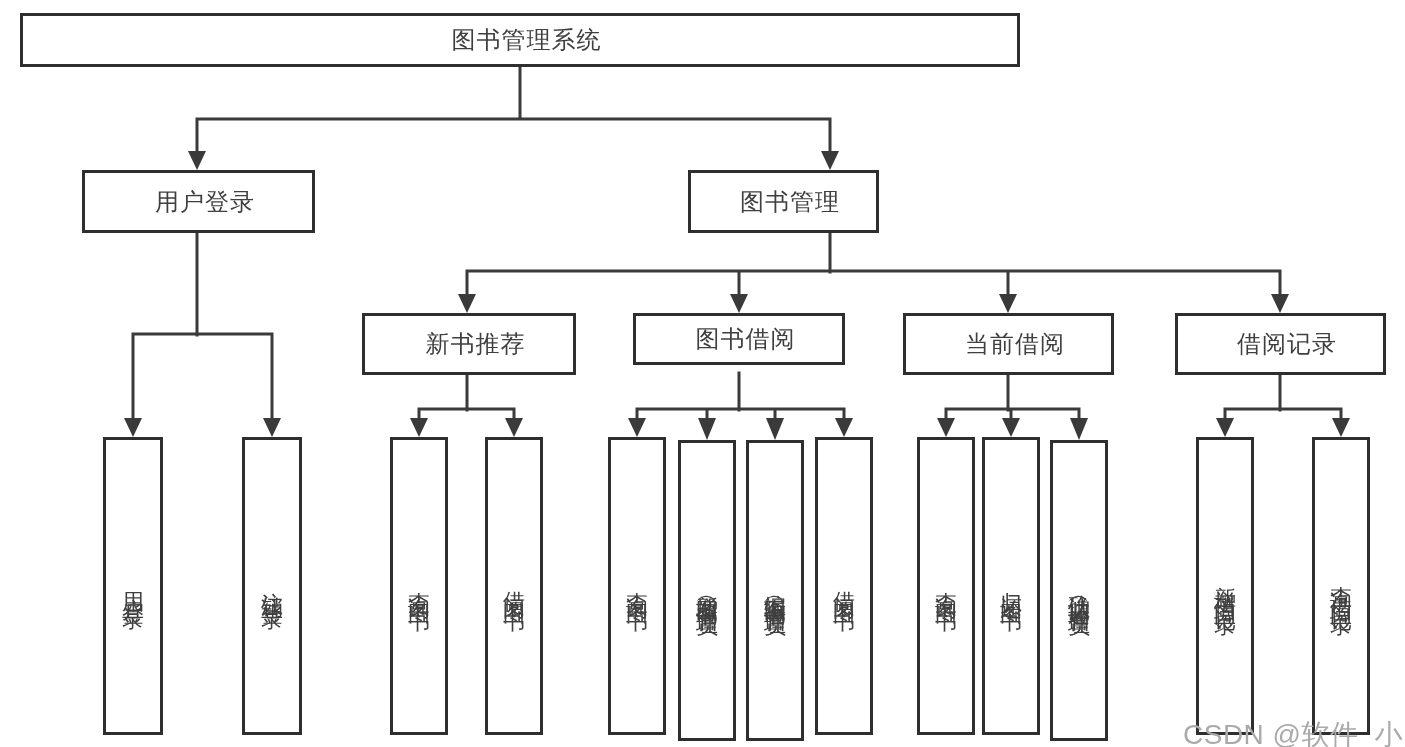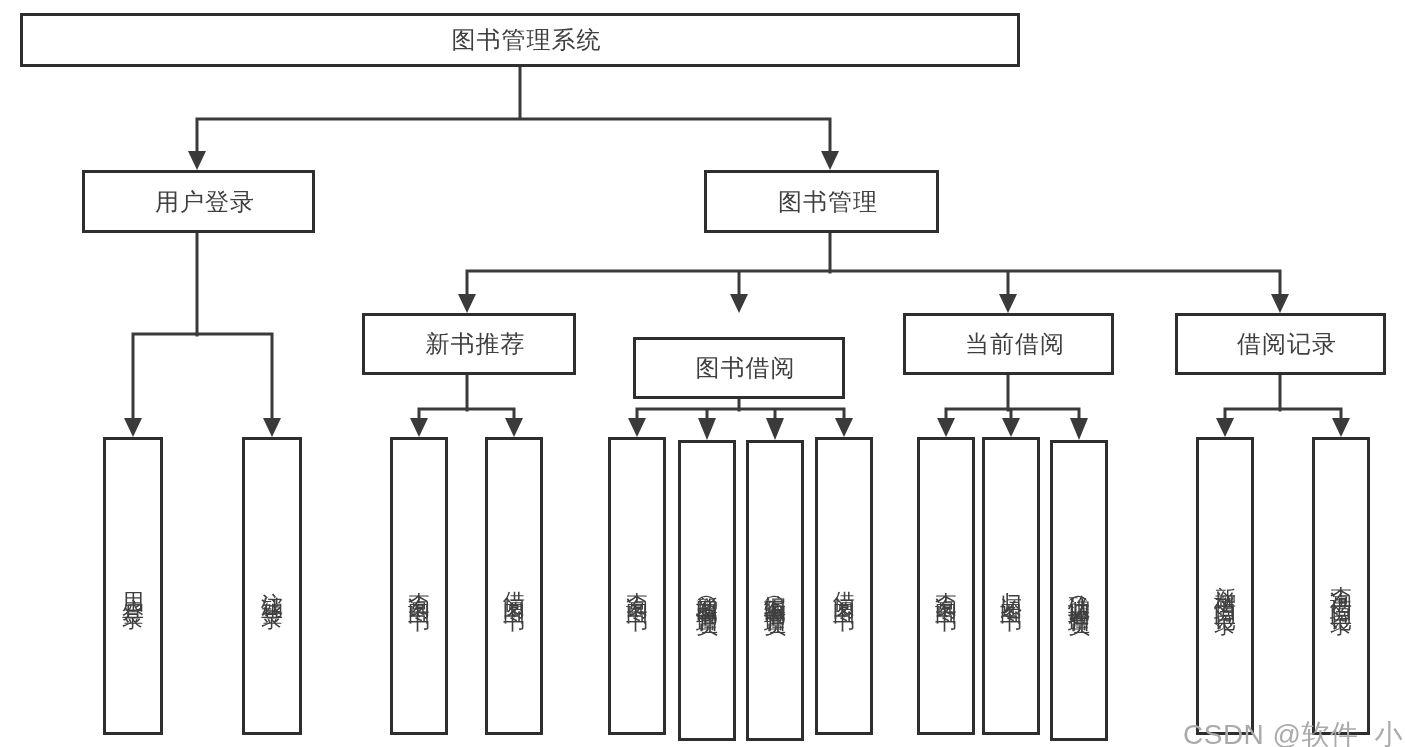--- a/index.html
+++ b/index.html
@@ -74,24 +74,24 @@
       <polygon points="1002,418 1020,418 1011,437"></polygon>
       <polygon points="1070,418 1088,418 1079,440"></polygon>
       <polygon points="1216,418 1234,418 1225,437"></polygon>
       <polygon points="1332,418 1350,418 1341,437"></polygon>
     </g>
   </svg>
 
   <div class="node h" style="left:20px; top:13px; width:1000px; height:54px;">图书管理系统</div>
 
   <div class="node h" style="left:82px; top:170px; width:233px; height:63px;">用户登录</div>
-  <div class="node h" style="left:704px; top:170px; width:235px; height:63px;">图书管理</div>
+  <div class="node h" style="left:688px; top:170px; width:191px; height:63px;">图书管理</div>
 
   <div class="node h" style="left:362px; top:313px; width:214px; height:62px;">新书推荐</div>
-  <div class="node h" style="left:633px; top:313px; width:212px; height:62px;margin-top:24px;">图书借阅</div>
+  <div class="node h" style="left:633px; top:313px; width:212px; height:52px;">图书借阅</div>
   <div class="node h" style="left:903px; top:313px; width:211px; height:62px;">当前借阅</div>
   <div class="node h" style="left:1175px; top:313px; width:211px; height:62px;">借阅记录</div>
 
   <div class="node v" style="left:103px; top:437px; width:60px; height:298px;">用户登录</div>
   <div class="node v" style="left:242px; top:437px; width:60px; height:298px;">注销登录</div>
 
   <div class="node v" style="left:390px; top:437px; width:58px; height:298px;">查询图书</div>
   <div class="node v" style="left:485px; top:437px; width:58px; height:298px;">借阅图书</div>
 
   <div class="node v" style="left:608px; top:437px; width:58px; height:298px;">查询图书</div>

